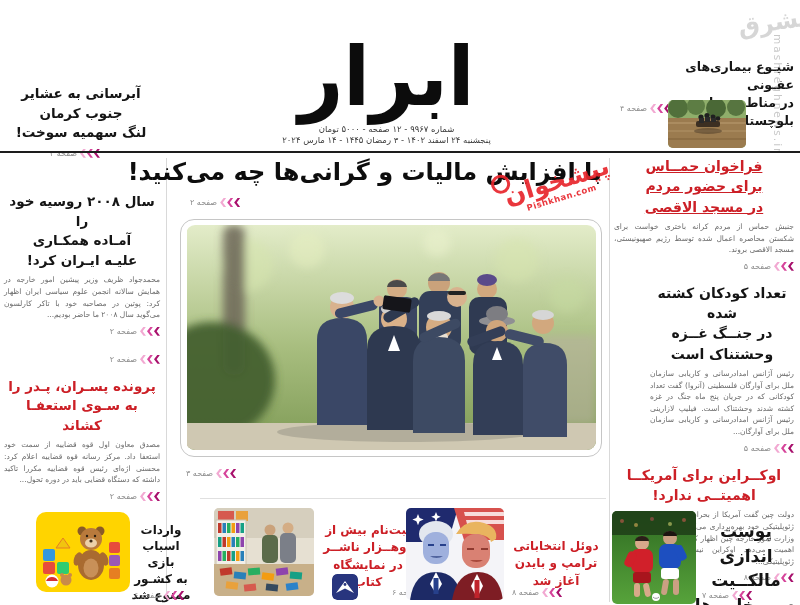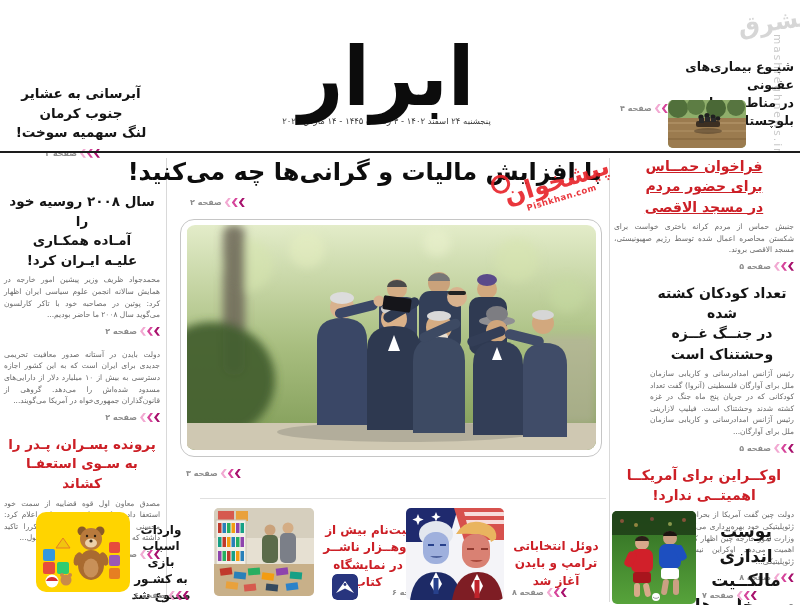--- a/index.html
+++ b/index.html
@@ -8,21 +8,21 @@
   .abs{position:absolute;}
   .pre{white-space:pre-line;}
   .nowrap{white-space:nowrap;}
   
   .t-col{font-weight:bold;font-size:13.5px;line-height:1.45;text-align:center;color:#151515;}
   .t-small{font-weight:bold;font-size:12px;line-height:1.45;text-align:center;color:#151515;}
   .red{color:var(--red,#cc1f26);}
   .body-txt{font-size:7.5px;line-height:1.55;color:#6a6a6a;text-align:justify;margin-top:4px;}
   
   .plink{display:inline-flex;align-items:center;gap:3px;cursor:pointer;}
-  .plink .plabel{font-size:8px;font-weight:bold;color:#8c8c8c;}
+  .plink .plabel{font-size:8px;font-weight:normal;color:#8c8c8c;}
   .chevs{display:inline-flex;align-items:center;gap:1px;}
   .chevs i{display:inline-block;width:6px;height:9px;
      clip-path:polygon(100% 0,45% 50%,100% 100%,58% 100%,0 50%,58% 0);}
   .chevs .c1{background:#a8116d;}
   .chevs .c2{background:#d6459b;}
   .chevs .c3{background:#f2a9d2;}
   
   .masthead{font-size:78px;font-weight:bold;line-height:1;transform:scaleY(1.04);
      letter-spacing:-2px;text-align:center;color:#0c0c0c;}
   .info-line{font-size:8.5px;color:#3a3a3a;text-align:center;line-height:1.35;}
@@ -60,20 +60,21 @@
           <i class="c1"></i>
           <i class="c2"></i>
           <i class="c3"></i>
         </span>
       <span class="plabel">صفحه ۴</span>
     </div>
   </div>
 
   <div class="abs" style="left:163px;top:38px;width:447px;">
     <div class="masthead">ابرار</div>
+    <div class="info-line" style="margin-top:8px;">شماره ۹۹۶۷ - ۱۲ صفحه - ۵۰۰۰ تومان</div>
     <div class="info-line">پنجشنبه ۲۴ اسفند ۱۴۰۲ - ۳ رمضان ۱۴۴۵ - ۱۴ مارس ۲۰۲۴</div>
   </div>
 
   <div class="abs" style="left:634px;top:58px;width:160px;">
     <div class="t-col pre" style="text-align:right;font-size:12.5px;">شیـوع بیماری‌های عفـونی
 در مناطق سیل‌زده بلوچستان</div>
   </div>
   <div class="abs plink" style="left:620px;top:104px;">
     <span class="chevs">
         <i class="c1"></i>
@@ -121,21 +122,20 @@
         <span class="chevs">
             <i class="c1"></i>
             <i class="c2"></i>
             <i class="c3"></i>
           </span>
         <span class="plabel">صفحه ۲</span>
       </div>
     </div>
 
     <div style="margin-top:9px;">
-      <div class="body-txt pre">دولت بایدن در آستانه صدور معافیت تحریمی جدیدی برای ایران است که به این کشور اجازه دسترسی به بیش از ۱۰ میلیارد دلار از دارایی‌های مسدود شده‌اش را می‌دهد. گروهی از قانون‌گذاران جمهوری‌خواه در آمریکا می‌گویند...</div>
       <div class="plink" style="margin-top:2px;">
         <span class="chevs">
             <i class="c1"></i>
             <i class="c2"></i>
             <i class="c3"></i>
           </span>
         <span class="plabel">صفحه ۲</span>
       </div>
     </div>
 

